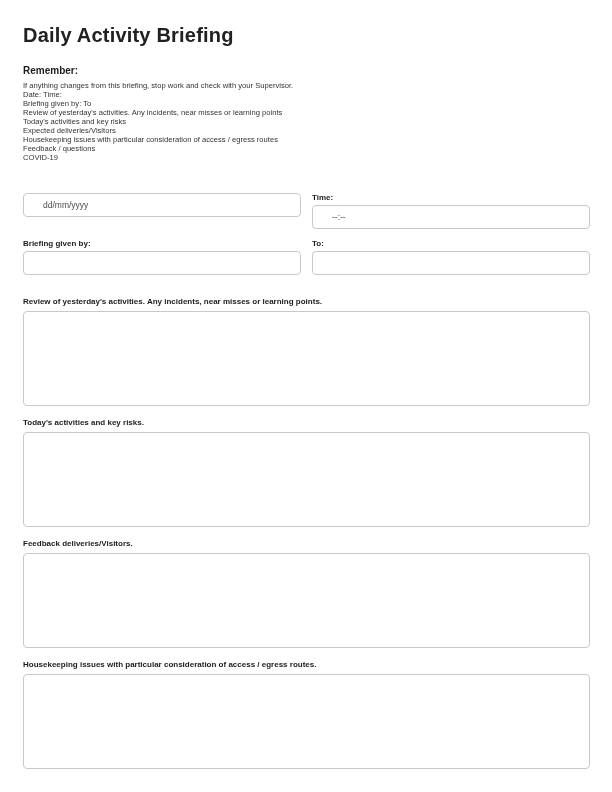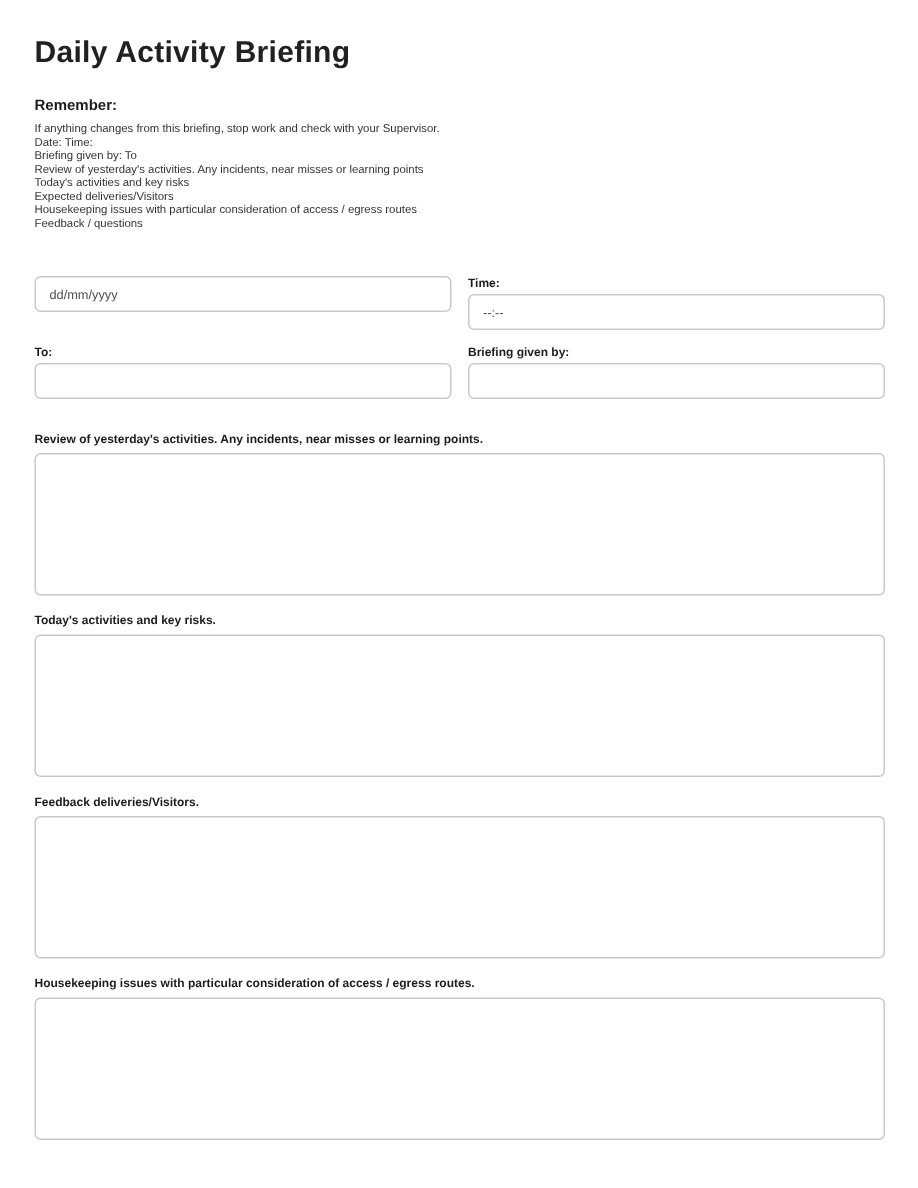--- a/index.html
+++ b/index.html
@@ -59,21 +59,21 @@
     color: #1c1c1c;
     margin-bottom: 3px;
   }
   .text-input {
     box-sizing: border-box;
     width: 100%;
     height: 24px;
     border: 1px solid #c9c9c9;
     border-radius: 4px;
     background: #ffffff;
-    padding: 0 9px;
+    padding: 0 19px;
     font-family: "Liberation Sans", sans-serif;
     font-size: 8.5px;
     color: #444444;
     outline: none;
   }
   .text-input::placeholder {
     color: #4d4d4d;
     opacity: 1;
   }
   .section { margin-top: 12px; }
@@ -113,39 +113,40 @@
 
   <div class="intro">
     <div class="intro-line">If anything changes from this briefing, stop work and check with your Supervisor.</div>
     <div class="intro-line">Date: Time:</div>
     <div class="intro-line">Briefing given by: To</div>
     <div class="intro-line">Review of yesterday's activities. Any incidents, near misses or learning points</div>
     <div class="intro-line">Today's activities and key risks</div>
     <div class="intro-line">Expected deliveries/Visitors</div>
     <div class="intro-line">Housekeeping issues with particular consideration of access / egress routes</div>
     <div class="intro-line">Feedback / questions</div>
+    <div class="intro-line">COVID-19</div>
   </div>
 
   <div class="field-row row-1">
     <div class="field-cell">
       <input type="text" class="text-input" placeholder="dd/mm/yyyy" style="">
     </div>
     <div class="field-cell">
       <label class="field-label">Time:</label>
       <input type="text" class="text-input" placeholder="--:--" style="">
     </div>
   </div>
 
   <div class="field-row row-2">
     <div class="field-cell">
-      <label class="field-label">To:</label>
+      <label class="field-label">Briefing given by:</label>
       <input type="text" class="text-input" placeholder="" style="">
     </div>
     <div class="field-cell">
-      <label class="field-label">Briefing given by:</label>
+      <label class="field-label">To:</label>
       <input type="text" class="text-input" placeholder="" style="">
     </div>
   </div>
 
   <div class="section first">
     <label class="section-label">Review of yesterday's activities. Any incidents, near misses or learning points.</label>
     <textarea class="section-textarea" style=""></textarea>
   </div>
 
   <div class="section">

